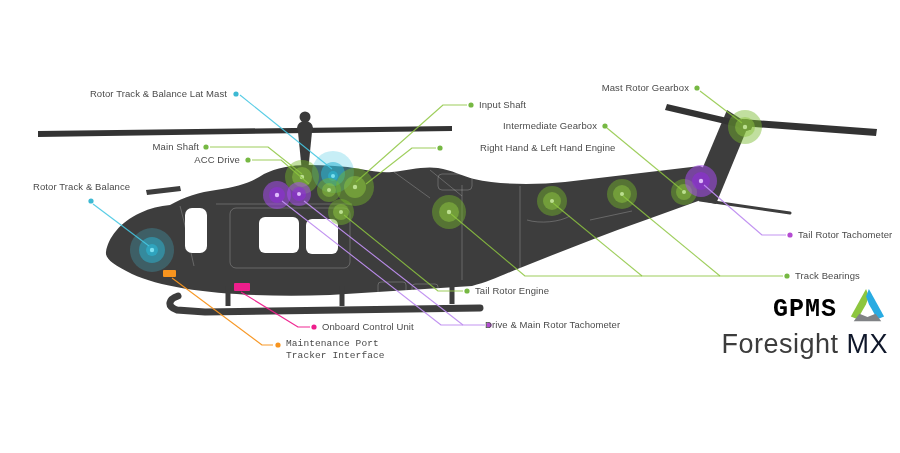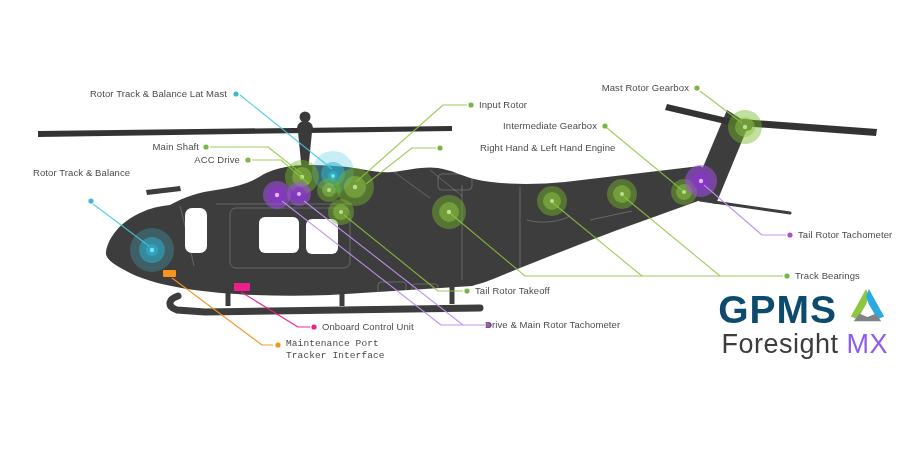--- a/index.html
+++ b/index.html
@@ -18,26 +18,27 @@
   .ln{fill:none;stroke-width:1.1;stroke-linejoin:round;}
   .ln-green{stroke:#8dc63f;opacity:.85;}
   .ln-cyan{stroke:#45c6e2;opacity:.9;}
   .ln-purple{stroke:#bf8ef0;opacity:.95;}
   .ln-magenta{stroke:#ee1e8c;opacity:.95;}
   .ln-orange{stroke:#f7941e;opacity:.95;}
   
   .logo{position:absolute;right:12px;bottom:12px;text-align:right;}
   .logo-top{display:flex;align-items:flex-end;justify-content:flex-end;gap:9px;}
   .logo-brand{
-    font-size:39px;font-weight:bold;color:#0c4a6e;letter-spacing:1px;
+    font-size:25px;font-weight:bold;color:#000000;letter-spacing:1px;
     line-height:34px;
+    font-family:Liberation Mono, monospace;
   }
   .logo-icon{display:block;margin-bottom:1px;}
   .logo-bottom{margin-top:3px;font-size:27px;line-height:28px;color:#3c3c3c;letter-spacing:.5px;}
-  .logo-suffix{color:#8b5cf6;}
+  .logo-suffix{color:#0f172a;}
 </style>
 </head>
 <body>
 
 <div class="stage">
 
   <svg class="scene" width="900" height="453" viewBox="0 0 900 453">
 
     <g>
 
@@ -218,28 +219,28 @@
       <circle cx="467" cy="291" r="2.6" fill="#76b843"></circle>
       <circle cx="489" cy="325" r="2.6" fill="#b44bd2"></circle>
       <circle cx="314" cy="327" r="2.6" fill="#ee1e8c"></circle>
       <circle cx="278" cy="345" r="2.6" fill="#f7941e"></circle>
     </g>
   </svg>
 
   <div class="lbl r" style="right:673px;top:88px;">Rotor Track &amp; Balance Lat Mast</div>
   <div class="lbl r" style="right:701px;top:141px;padding-left:15px;">Main Shaft</div>
   <div class="lbl r" style="right:660px;top:154px;">ACC Drive</div>
-  <div class="lbl" style="left:33px;top:167px;">Rotor Track &amp; Balance</div>
-  <div class="lbl" style="left:479px;top:99px;">Input Rotor</div>
+  <div class="lbl" style="left:33px;top:181px;">Rotor Track &amp; Balance</div>
+  <div class="lbl" style="left:479px;top:99px;">Input Shaft</div>
   <div class="lbl r" style="right:303px;top:120px;">Intermediate Gearbox</div>
   <div class="lbl" style="left:448px;top:142px;padding-left:32px;">Right Hand &amp; Left Hand Engine</div>
   <div class="lbl r" style="right:211px;top:82px;">Mast Rotor Gearbox</div>
   <div class="lbl" style="left:798px;top:229px;">Tail Rotor Tachometer</div>
   <div class="lbl" style="left:795px;top:270px;">Track Bearings</div>
-  <div class="lbl" style="left:475px;top:285px;">Tail Rotor Takeoff</div>
+  <div class="lbl" style="left:475px;top:285px;">Tail Rotor Engine</div>
   <div class="lbl" style="left:485px;top:319px;">Drive &amp; Main Rotor Tachometer</div>
   <div class="lbl" style="left:322px;top:321px;">Onboard Control Unit</div>
   <div class="lbl" style="left:286px;top:338px;font-family:Liberation Mono, monospace;">
     <span>Maintenance Port</span>
     <span class="l2">Tracker Interface</span>
   </div>
 
   <div class="logo">
     <div class="logo-top">
       <span class="logo-brand">GPMS</span>

